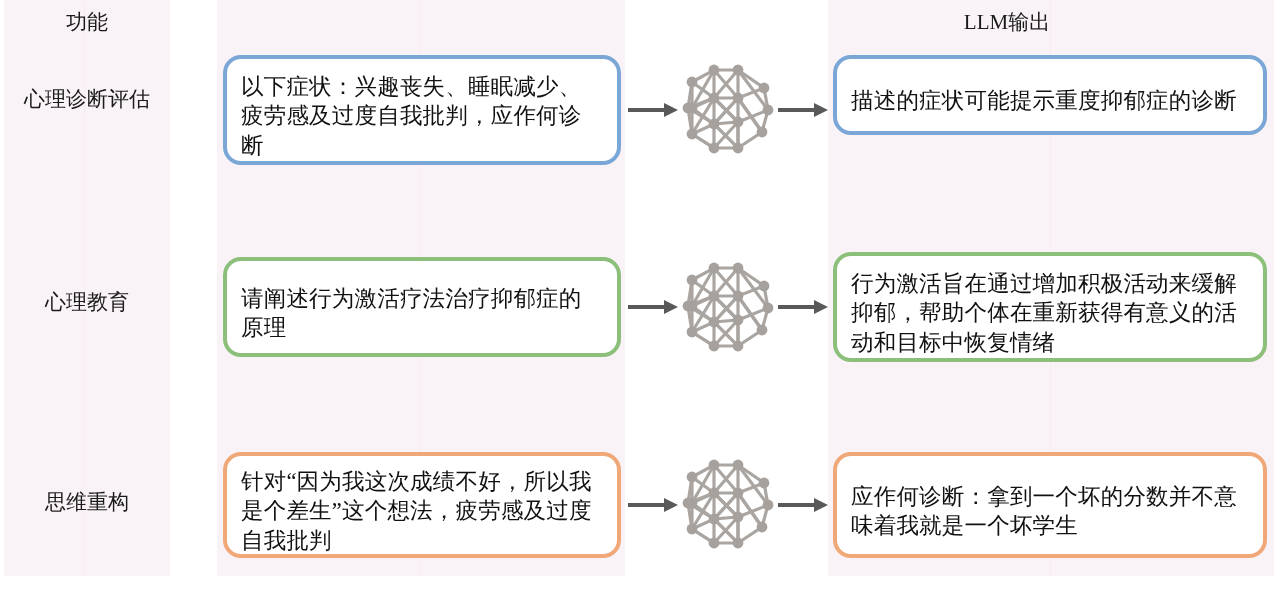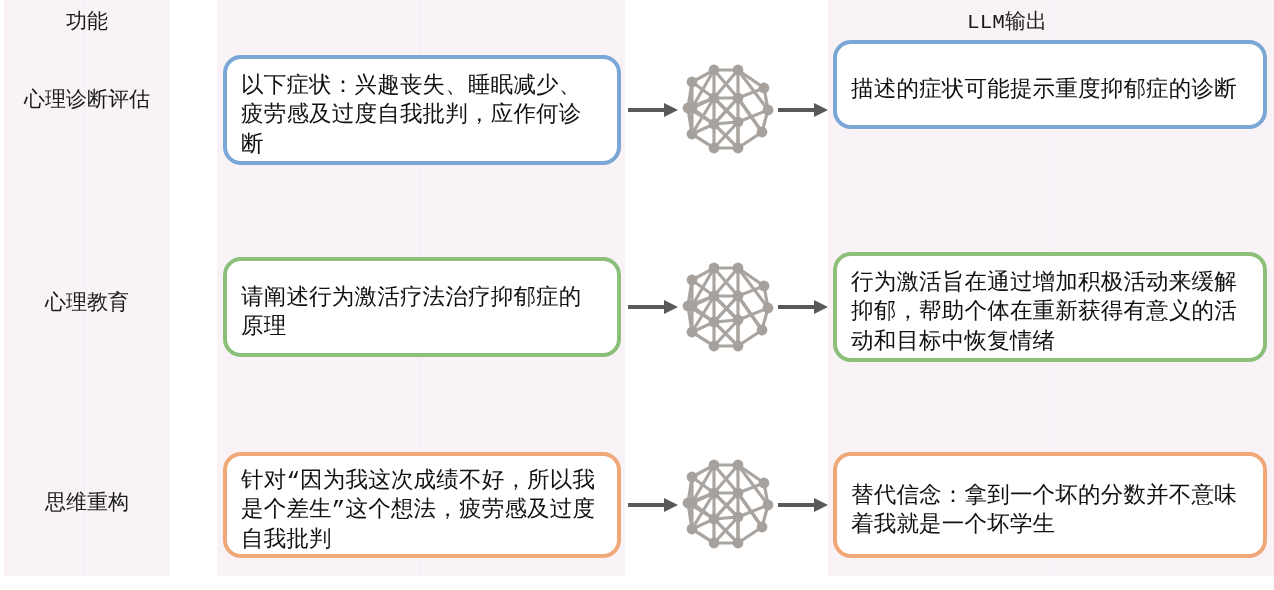--- a/index.html
+++ b/index.html
@@ -31,21 +31,20 @@
     top: 0;
     height: 576px;
     width: 1px;
     background: #f5edf3;
   }
 
   
   .grid {
     position: absolute;
     inset: 0;
-    font-family: Liberation Mono, monospace;
   }
 
   
   .col-header {
     position: absolute;
     top: 10px;
     text-align: center;
     font-size: 21px;
     color: #1a1a1a;
     line-height: 1.2;
@@ -162,21 +161,21 @@
         <circle cx="86" cy="74" r="5.4"></circle>
       <circle cx="12" cy="50" r="5.4"></circle>
     </g>
   </svg>
 
   <svg class="arrow" style="left:778px; top:101px; width:52px;" viewBox="0 0 52 18">
     <path d="M0 9 L38 9" stroke="#595959" stroke-width="4" fill="none"></path>
     <path d="M36 2 L50 9 L36 16 Z" fill="#595959"></path>
   </svg>
 
-  <div class="box box-out" style="top:40px; height:89px; border-color:#7ba7d7">
+  <div class="box box-out" style="top:55px; height:80px; border-color:#7ba7d7">
     <span class="box-text">描述的症状可能提示重度抑郁症的诊断</span>
   </div>
 
   <div class="func-label" style="top:288px">心理教育</div>
 
   <div class="box box-input" style="top:257px; height:100px; border-color:#8cc07a">
     <span class="box-text">请阐述行为激活疗法治疗抑郁症的原理</span>
   </div>
 
   <svg class="arrow" style="left:628px; top:298px; width:52px;" viewBox="0 0 52 18">
@@ -271,16 +270,16 @@
       <circle cx="12" cy="50" r="5.4"></circle>
     </g>
   </svg>
 
   <svg class="arrow" style="left:778px; top:496px; width:52px;" viewBox="0 0 52 18">
     <path d="M0 9 L38 9" stroke="#595959" stroke-width="4" fill="none"></path>
     <path d="M36 2 L50 9 L36 16 Z" fill="#595959"></path>
   </svg>
 
   <div class="box box-out" style="top:452px; height:106px; border-color:#f0a878">
-    <span class="box-text">替代信念：拿到一个坏的分数并不意味着我就是一个坏学生</span>
+    <span class="box-text">应作何诊断：拿到一个坏的分数并不意味着我就是一个坏学生</span>
   </div>
 
 </div>
 
 </body></html>

